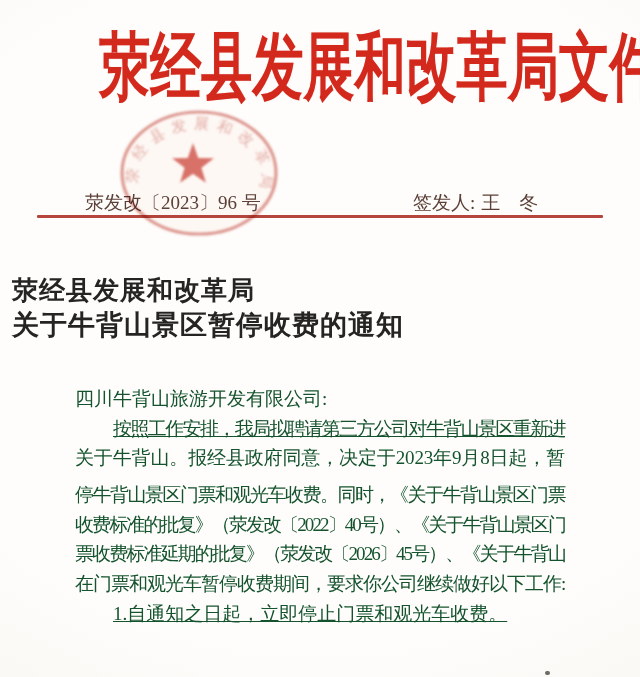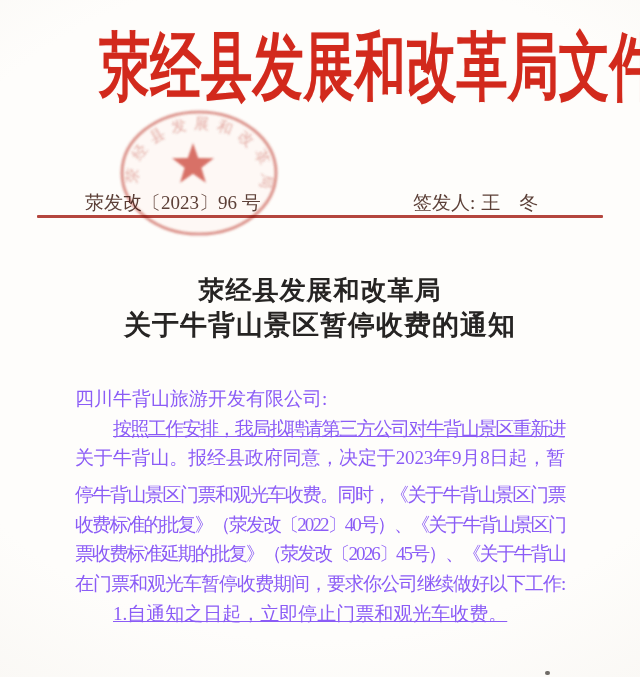--- a/index.html
+++ b/index.html
@@ -26,28 +26,28 @@
         font-size:19px;line-height:28px;color:#5c4038;}
   .doc-number{position:absolute;left:85px;top:0;white-space:nowrap;}
   .signer{position:absolute;left:413px;top:0;white-space:nowrap;}
   .signer .name{margin-left:6px;}
 
   
   .rule{position:absolute;top:215px;left:37px;width:566px;height:3px;
         background:#b4463e;border-radius:1px;}
 
   
-  .doc-title{position:absolute;top:274px;left:0;right:0;text-align:center;
+  .doc-title{position:absolute;top:274px;left:12px;right:0;text-align:left;
              color:#262423;font-weight:700;}
   .doc-title .t1{font-size:26px;line-height:34px;letter-spacing:1px;}
   .doc-title .t2{font-size:27px;line-height:34px;letter-spacing:1px;}
 
   
   .body-text{position:absolute;top:384px;left:75px;width:490px;
-             font-size:19px;color:#8b5cf6;}
+             font-size:19px;color:#14532d;}
   .line{height:29.7px;line-height:29.7px;white-space:nowrap;overflow:visible;}
   .line.indent{text-indent:38px;text-decoration:underline;}
 
   
   .seal{position:absolute;left:118px;top:103px;width:164px;height:144px;
         mix-blend-mode:multiply;opacity:.92;pointer-events:none;z-index:5;}
 
   
   .ink-dot{position:absolute;left:545px;top:671px;width:5px;height:4px;
            background:#4c4742;border-radius:2px;opacity:.8;}

